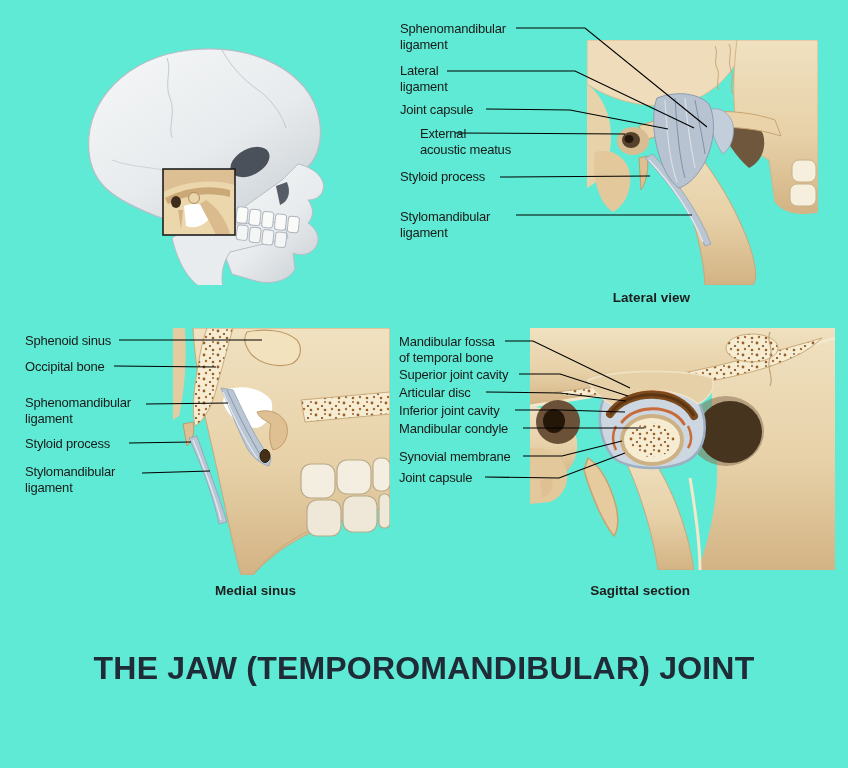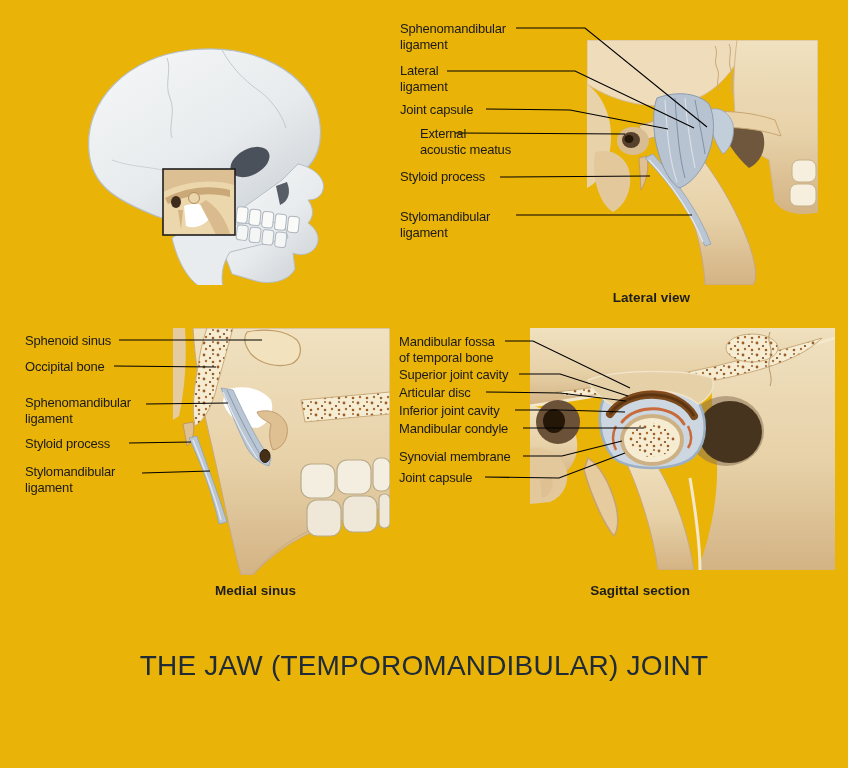--- a/index.html
+++ b/index.html
@@ -1,26 +1,26 @@
 <!DOCTYPE html>
 <html style="--title-color: #202b38; --label-color: #1a1a1a; --leader-color: #000000; --bone-tan: #e7d1a8; --bone-shade: #cfae7f; --spongy-bone: #f6ecd2; --speckle-brown: #9b5e27; --ligament-gray-blue: #b9c5d3; --articular-disc-brown: #7b4a1d; --joint-cavity-orange: #c96a3a; --skull-gray: #e8ebed;"><head>
 <meta charset="utf-8">
 <style>
   html,body{margin:0;padding:0;background:#fff;}
-  .page{position:relative;width:848px;height:768px;background:#eab308;overflow:hidden;
+  .page{position:relative;width:848px;height:768px;background:#5eead4;overflow:hidden;
         font-family:"Liberation Sans",sans-serif;}
   .fig{position:absolute;z-index:1;}
   .overlay{position:absolute;left:0;top:0;z-index:2;pointer-events:none;}
   .overlay path{stroke:var(--leader-color,#000);stroke-width:1.1;fill:none;}
   .lbl{position:absolute;z-index:3;font-size:13px;line-height:15.5px;
        color:var(--label-color,#1a1a1a);white-space:pre-line;letter-spacing:-0.2px;width:140px;}
   .cap{position:absolute;z-index:3;font-size:13.5px;font-weight:bold;color:#1e1e1e;
        text-align:right;width:160px;}
   .title{position:absolute;z-index:3;left:0;top:650px;width:848px;text-align:center;
-         font-size:28px;font-weight:normal;color:var(--title-color,#202b38);letter-spacing:0.2px;}
+         font-size:32px;font-weight:bold;color:var(--title-color,#202b38);letter-spacing:0.2px;}
 </style>
 </head>
 <body>
 
 <div class="page">
 
   <svg width="0" height="0" style="position:absolute" aria-hidden="true">
     <defs>
       <pattern id="spk" width="14" height="12" patternUnits="userSpaceOnUse">
         <rect width="14" height="12" fill="#f6ecd2"></rect>

